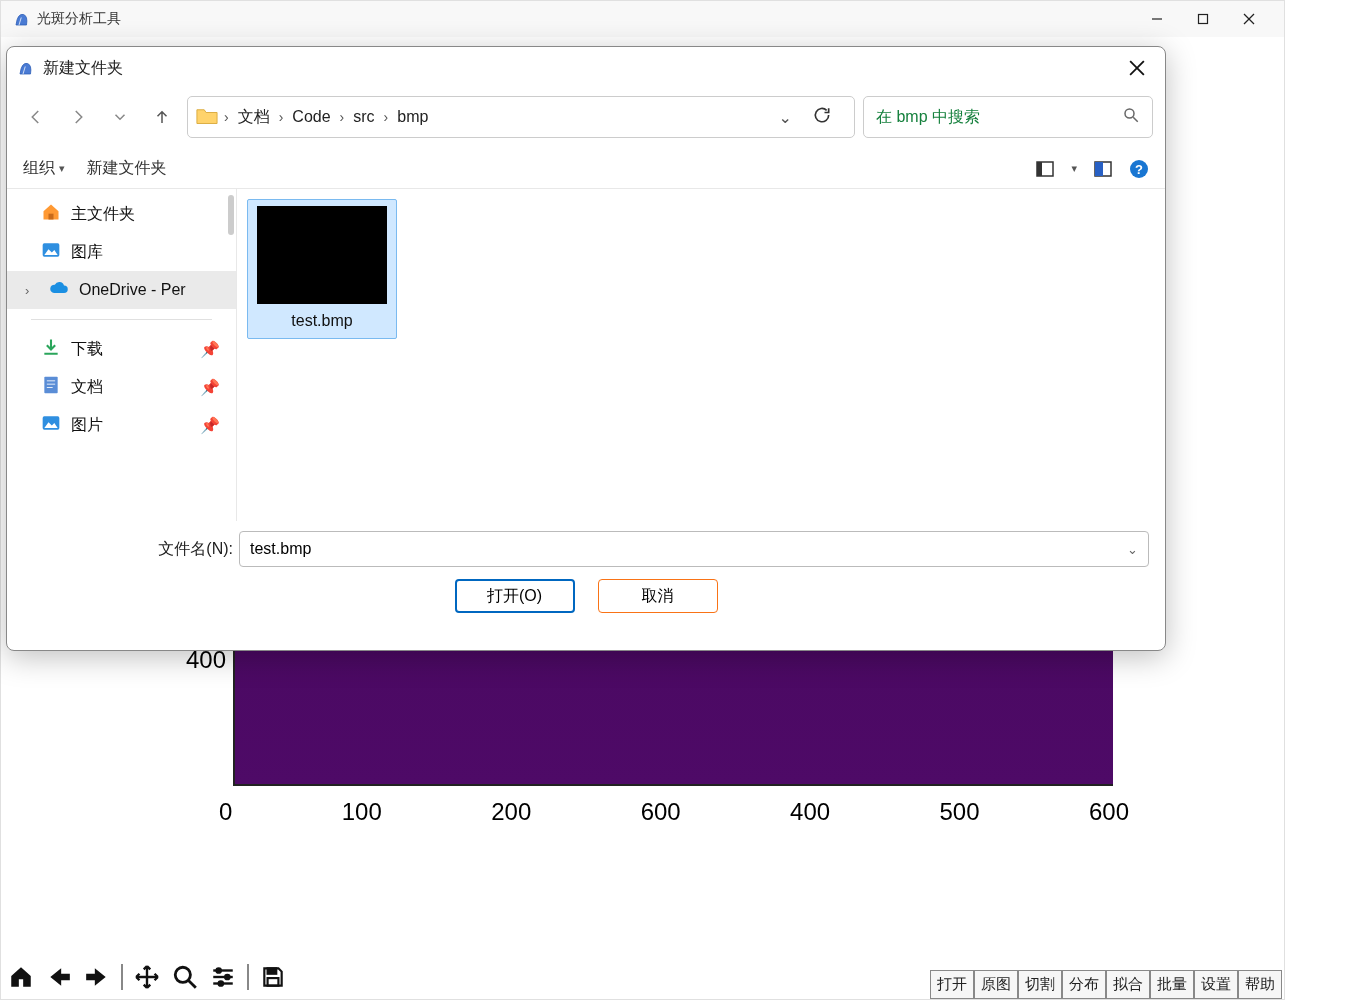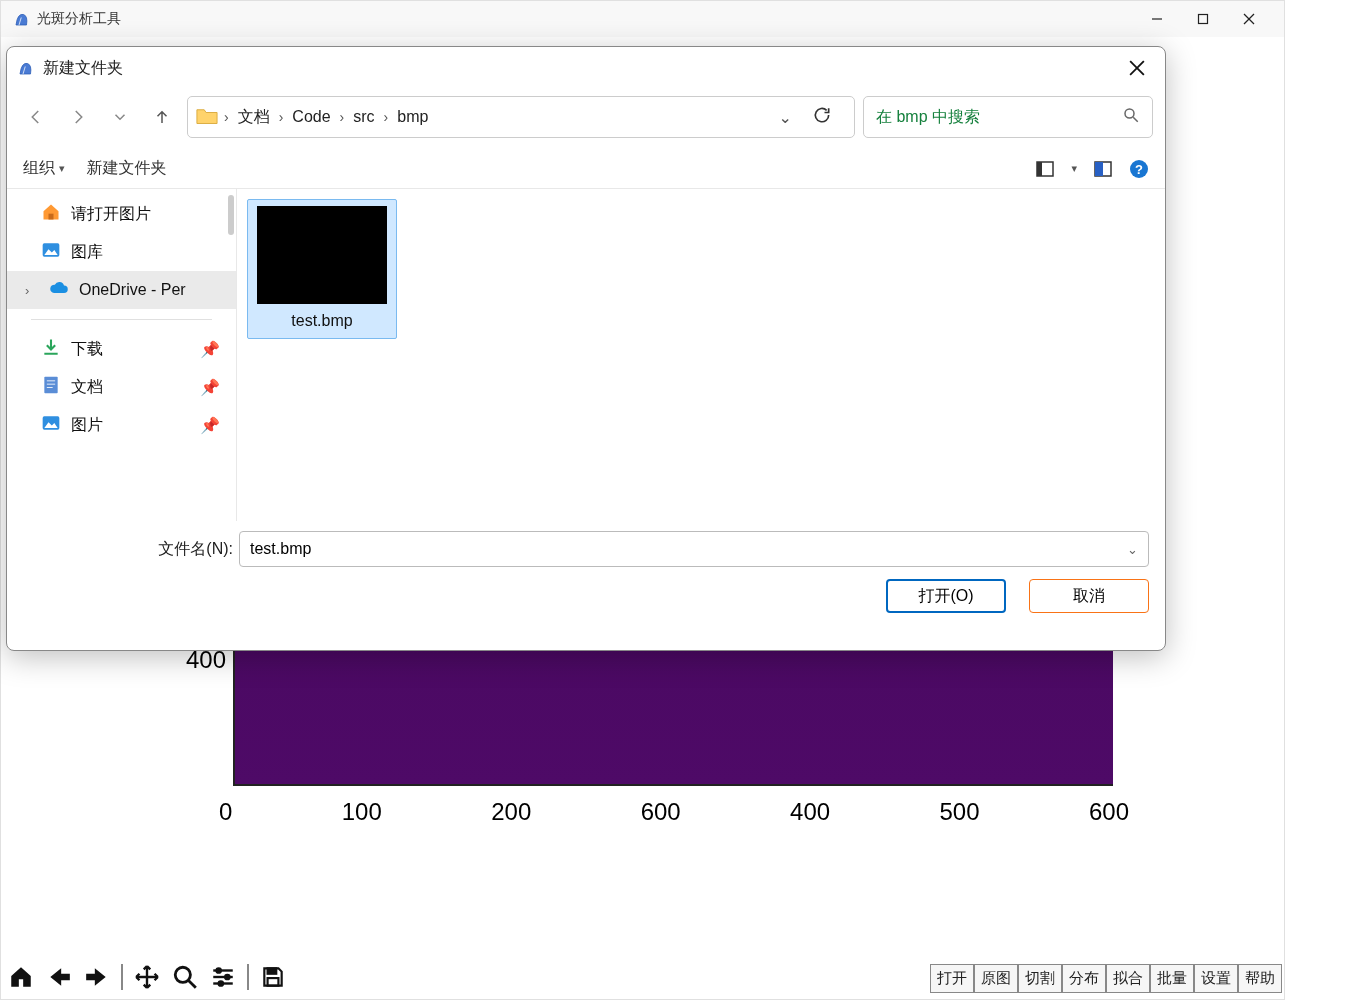--- a/index.html
+++ b/index.html
@@ -19,21 +19,21 @@
 .chart-plot { position: absolute; left: 132px; top: 0; width: 880px; height: 700px; background: linear-gradient(to bottom, #36064a 0%, #440a5a 25%, #48085f 60%, #4e0a67 100%); border-left: 2px solid #222; border-bottom: 2px solid #222; }
 .chart-xaxis { position: absolute; left: 118px; top: 712px; width: 910px; display: flex; justify-content: space-between; font-size: 24px; }
 
 
 .mpl-toolbar { position: absolute; left: 2px; bottom: 2px; height: 40px; display: flex; align-items: center; gap: 2px; }
 .mpl-btn { width: 36px; height: 34px; display: flex; align-items: center; justify-content: center; }
 .mpl-btn svg { width: 26px; height: 26px; }
 .mpl-sep { width: 2px; height: 26px; background: #888; margin: 0 4px; }
 
 
-.app-buttons { position: absolute; right: 2px; bottom: 6px; display: flex; padding-left: 45px; }
+.app-buttons { position: absolute; right: 2px; bottom: 0; display: flex; padding-left: 45px; }
 .app-btn { border: 1px solid #888; padding: 4px 6px; font-size: 15px; background: #f6f6f6; color: #222; }
 
 
 .file-dialog { position: absolute; top: 46px; left: 6px; width: 1160px; height: 605px; background: #fff; border: 1px solid #888; border-radius: 8px; box-shadow: 0 6px 30px rgba(0,0,0,0.25); }
 .fd-titlebar { height: 42px; display: flex; align-items: center; padding: 0 10px; }
 .fd-titlebar .feather { width: 18px; height: 18px; margin-right: 8px; }
 .fd-titlebar .title { font-size: 16px; color: #222; flex: 1; }
 .fd-close { width: 36px; height: 28px; display: flex; align-items: center; justify-content: center; }
 
 .fd-nav { height: 56px; display: flex; align-items: center; padding: 0 12px; gap: 8px; }
@@ -65,21 +65,21 @@
 
 .fd-files { flex: 1; padding: 10px; display: flex; align-items: flex-start; }
 .file-item { width: 150px; border: 1px solid #7abaf0; background: #d0e8ff; padding: 4px; text-align: center; border-radius: 2px; }
 .file-thumb { width: 130px; height: 98px; background: #000; margin: 2px auto 8px; }
 .file-name { font-size: 16px; color: #111; padding-bottom: 4px; }
 
 .fd-bottom { padding: 10px 16px; }
 .fn-row { display: flex; align-items: center; gap: 6px; }
 .fn-label { font-size: 16px; color: #222; width: 210px; text-align: right; }
 .fn-input { flex: 1; height: 36px; border: 1px solid #bbb; border-radius: 4px; padding: 0 10px; font-size: 16px; display: flex; align-items: center; justify-content: space-between; }
-.btn-row { display: flex; justify-content: flex-end; gap: 23px; margin-top: 12px; }
+.btn-row { display: flex; justify-content: center; gap: 23px; margin-top: 12px; }
 .dlg-btn { width: 120px; height: 34px; border: 1px solid #f97316; border-radius: 4px; background: #fff; font-size: 16px; display: flex; align-items: center; justify-content: center; }
 .dlg-btn.primary { border: 2px solid #0067c0; color: #000; }
 
 .feather svg { width: 100%; height: 100%; }
 </style>
 </head>
 <body>
 
 <div class="main-window">
   <div class="main-titlebar">
@@ -280,21 +280,21 @@
   </div>
 
   <div class="fd-body">
     <div class="fd-sidebar">
       <div class="side-scroll"></div>
       <div class="side-item">
         <span><svg width="20" height="20" viewBox="0 0 24 24">
               <path d="M3 11 L12 3 L21 11 L21 21 L3 21 Z" fill="#ff9933"></path>
               <rect x="9" y="14" width="6" height="7" fill="#c86a1a"></rect>
             </svg></span>
-        <span>请打开图片</span>
+        <span>主文件夹</span>
       </div>
       <div class="side-item">
         <span><svg width="20" height="20" viewBox="0 0 24 24">
               <rect x="2" y="4" width="20" height="16" rx="2" fill="#2f8fe0"></rect>
               <path d="M4 18 L9 11 L13 15 L16 12 L20 18 Z" fill="#fff"></path>
             </svg></span>
         <span>图库</span>
       </div>
       <div class="side-item selected">
         <span class="chev">›</span>

